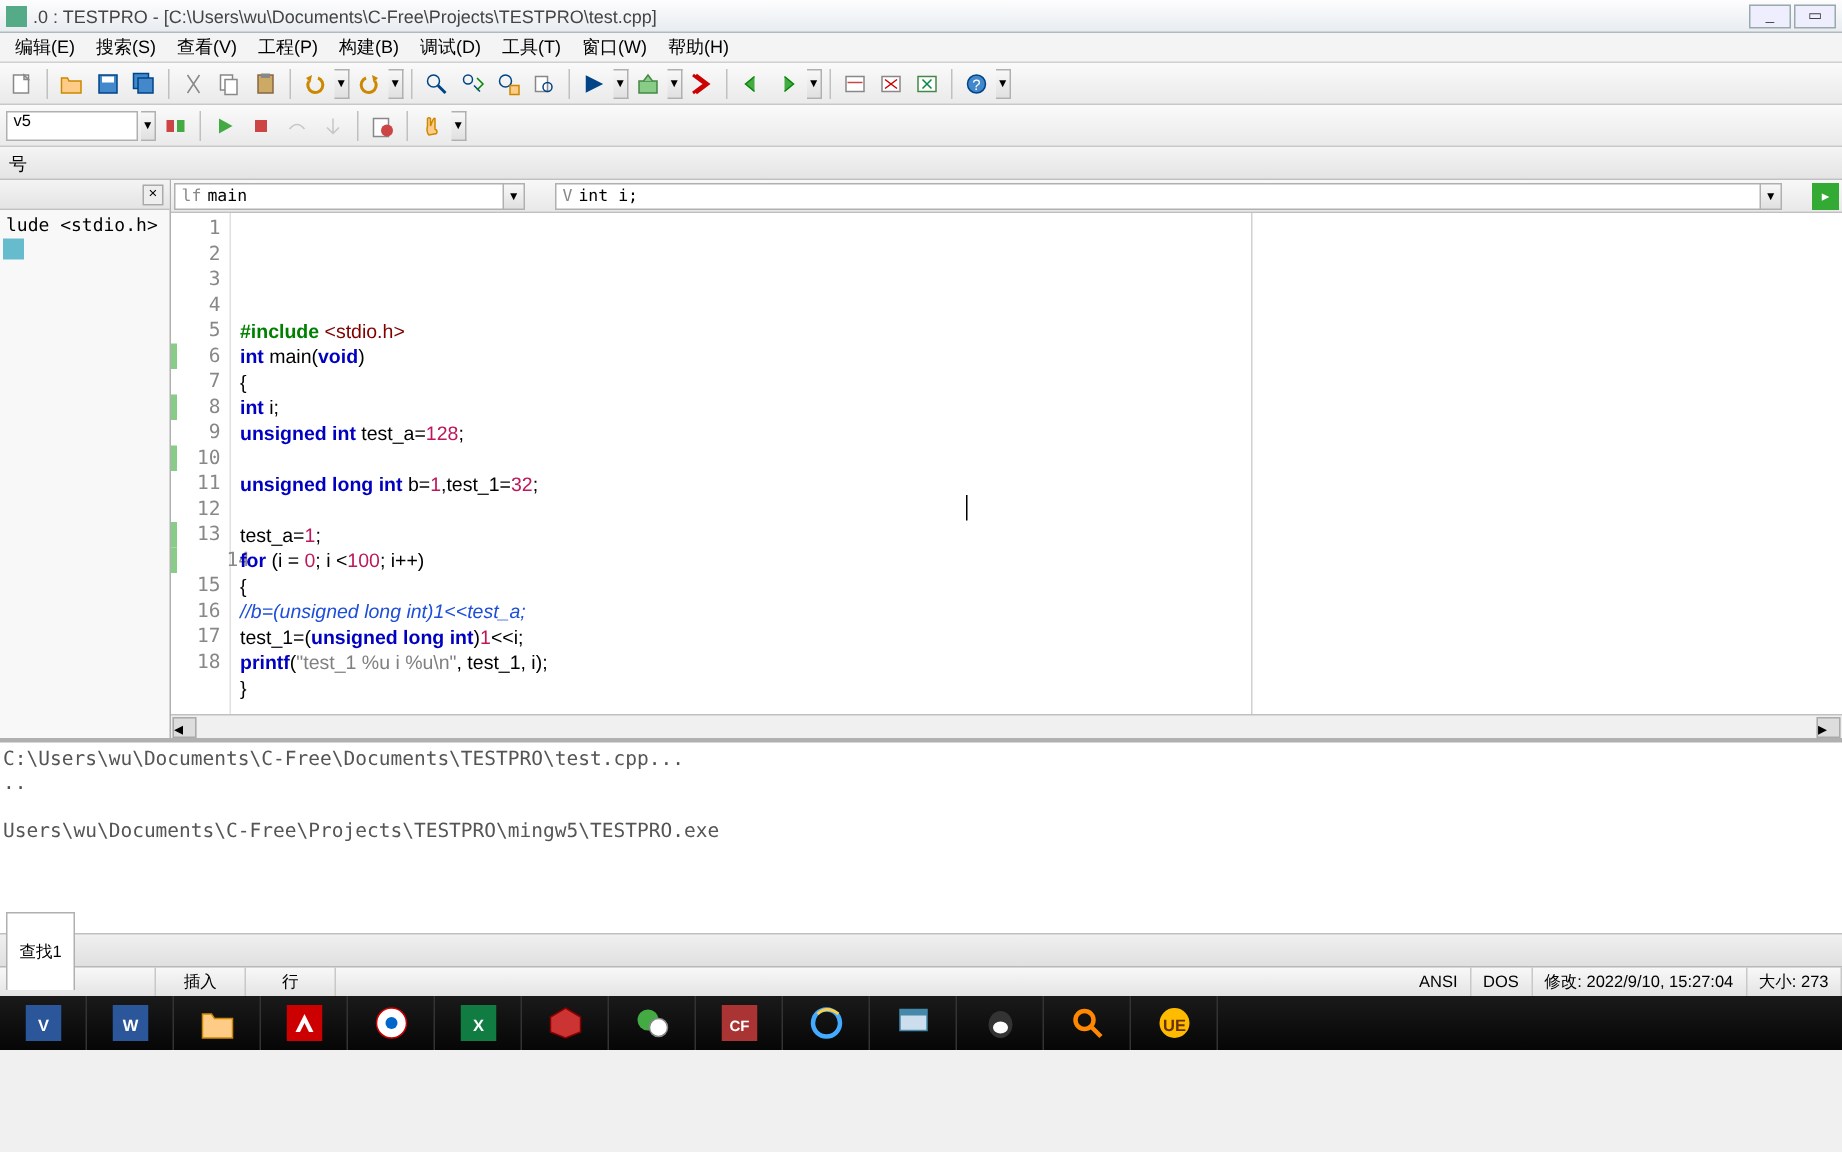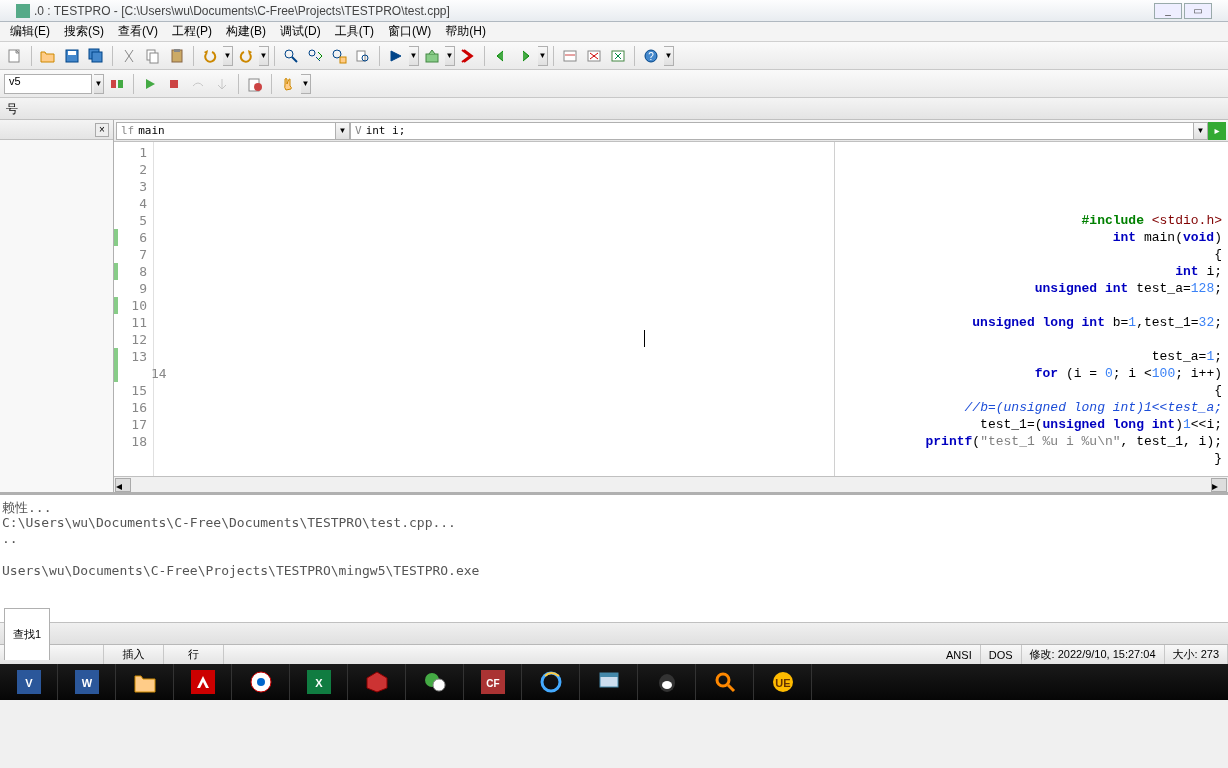--- a/index.html
+++ b/index.html
@@ -1,18 +1,18 @@
 <!DOCTYPE html>
 <html><head>
 <meta charset="utf-8">
 <style>
 * { box-sizing: border-box; margin: 0; padding: 0; }
 body { font-family: "Microsoft YaHei", "SimSun", Tahoma, sans-serif; font-size: 12px; background: #f0f0f0; overflow: hidden; width: 1228px; height: 768px; }
 
-.titlebar { height: 22px; background: linear-gradient(#fdfdfe, #e8ecf0); border-bottom: 1px solid #b0b8c0; display: flex; align-items: center; padding: 0 16px; color: #444; }
+.titlebar { height: 22px; background: linear-gradient(#fdfdfe, #e8ecf0); border-bottom: 1px solid #b0b8c0; display: flex; align-items: center; padding: 0 4px; color: #444; }
 .titlebar .icon { width: 14px; height: 14px; background: #5a8; margin-right: 4px; }
 .titlebar .spacer { flex: 1; }
 .winbtns { display: flex; gap: 2px; }
 .winbtn { width: 28px; height: 16px; border: 1px solid #9aa; background: #eef; font-size: 10px; text-align: center; line-height: 14px; }
 
 .menubar { height: 20px; background: #f4f4f4; border-bottom: 1px solid #d0d0d0; display: flex; align-items: center; padding: 0 4px; gap: 2px; }
 .menu-item { padding: 2px 6px; cursor: default; }
 
 .toolbar-row { height: 28px; background: linear-gradient(#fafafa, #eaeaea); border-bottom: 1px solid #c8c8c8; display: flex; align-items: center; padding: 0 4px; gap: 2px; }
 .tool-btn { width: 22px; height: 22px; display: flex; align-items: center; justify-content: center; border: 1px solid transparent; }
@@ -22,36 +22,36 @@
 
 .app-body { display: flex; height: 540px; }
 .side-panel { width: 114px; border-right: 1px solid #b0b0b0; background: #f8f8f8; display: flex; flex-direction: column; }
 .side-header { height: 20px; background: linear-gradient(#f4f4f4,#e4e4e4); border-bottom: 1px solid #c0c0c0; display: flex; align-items: center; justify-content: space-between; padding: 0 4px; font-size: 11px; }
 .side-close { width: 14px; height: 14px; font-size: 10px; text-align: center; line-height: 12px; border: 1px solid #aaa; background: #eee; }
 .side-tree { padding: 2px; font-family: "SimSun", monospace; font-size: 12px; }
 .side-tree-item { padding: 1px 2px; white-space: nowrap; overflow: hidden; }
 .side-tree-item.sel { background: #cce4ff; }
 
 .editor-area { flex: 1; display: flex; flex-direction: column; background: #fff; }
-.editor-toolbar { height: 22px; background: linear-gradient(#f8f8f8,#e8e8e8); border-bottom: 1px solid #c0c0c0; display: flex; align-items: center; padding: 0 2px; gap: 0; }
+.editor-toolbar { height: 22px; background: linear-gradient(#f8f8f8,#e8e8e8); border-bottom: 1px solid #c0c0c0; display: flex; align-items: center; padding: 0 2px; gap: 20px; }
 .combo { border: 1px solid #b0b0b0; background: #fff; height: 18px; font-size: 11px; display: flex; align-items: center; padding: 0 4px; font-family: monospace; }
 .combo-wrap { display: flex; align-items: center; }
 .combo-arrow { width: 14px; height: 18px; border: 1px solid #b0b0b0; border-left: none; background: linear-gradient(#f8f8f8,#e0e0e0); display: flex; align-items: center; justify-content: center; font-size: 8px; }
 .go-btn { width: 18px; height: 18px; background: #3a3; color: #fff; display: flex; align-items: center; justify-content: center; margin-left: auto; font-size: 10px; }
 
 .code-container { flex: 1; display: flex; overflow: hidden; position: relative; }
 .gutter { width: 40px; background: #fff; border-right: 1px solid #e0e0e0; padding-top: 2px; }
 .line-no { text-align: right; padding: 0 6px 0 0; font-family: Consolas, monospace; font-size: 13px; color: #888; height: 17px; line-height: 17px; }
 .change-mark { position: absolute; left: 0; width: 4px; height: 17px; background: #8c8; }
-.code { flex: 1; padding: 2px 6px; font-family: Liberation Mono, monospace; font-size: 13px; line-height: 17px; white-space: pre; position: relative; overflow: hidden; text-align: right; }
+.code { flex: 1; padding: 2px 6px; font-family: Liberation Sans, sans-serif; font-size: 13px; line-height: 17px; white-space: pre; position: relative; overflow: hidden; }
 .code-row { height: 17px; }
 .kw { color: #0000c0; font-weight: bold; }
 .pp { color: #008000; font-weight: bold; }
 .ppval { color: #800000; }
-.num { color: #3b82f6; }
+.num { color: #be185d; }
 .str { color: #808080; }
 .cmt { color: #1d4ed8; font-style: italic; }
 .caret { position: absolute; width: 1px; height: 15px; background: #000; }
 .right-margin { width: 1px; background: #d0d0d0; position: absolute; top: 0; bottom: 0; left: 680px; }
 .hscroll { height: 16px; background: #f0f0f0; border-top: 1px solid #c0c0c0; display: flex; }
 .hscroll .thumb { width: 16px; height: 14px; background: #ddd; border: 1px solid #aaa; margin: 1px; }
 
 .output-panel { height: 130px; border-top: 3px solid #b0b0b0; background: #fff; font-family: "SimSun", monospace; font-size: 13px; padding: 4px 2px; color: #555; white-space: pre; overflow: hidden; }
 .output-line { height: 16px; }
 
@@ -286,20 +286,24 @@
 
 <div style="height:22px;background:linear-gradient(#f4f4f4,#e4e4e4);border-bottom:1px solid #c0c0c0;padding:3px 6px;font-size:12px">
   <span>号</span>
 </div>
 
 <div class="app-body" style="height:372px">
   <div class="side-panel">
     <div class="side-header">
       <span></span>
       <div class="side-close">×</div>
+    </div>
+    <div class="side-tree">
+      <div class="side-tree-item">lude &lt;stdio.h&gt;</div>
+      <div class="side-tree-item sel" style="width:14px;height:14px;background:#6bc;margin-top:1px"></div>
     </div>
   </div>
 
   <div class="editor-area">
     <div class="editor-toolbar">
       <div class="combo-wrap">
         <div class="combo" style="width:220px">
           <span style="color:#888;margin-right:4px">lf</span>
           <span>main</span>
         </div>
@@ -342,21 +346,21 @@
       <div class="code-row"><span class="pp">#include </span><span class="ppval">&lt;stdio.h&gt;</span></div><div class="code-row"><span class="kw">int</span><span> main(</span><span class="kw">void</span><span>)</span></div><div class="code-row"><span>{</span></div><div class="code-row"><span class="kw">int</span><span> i;</span></div><div class="code-row"><span class="kw">unsigned int</span><span> test_a=</span><span class="num">128</span><span>;</span></div><div class="code-row"></div><div class="code-row"><span class="kw">unsigned long int</span><span> b=</span><span class="num">1</span><span>,test_1=</span><span class="num">32</span><span>;</span></div><div class="code-row"></div><div class="code-row"><span>test_a=</span><span class="num">1</span><span>;</span></div><div class="code-row"><span class="kw">for</span><span> (i = </span><span class="num">0</span><span>; i &lt;</span><span class="num">100</span><span>; i++)</span></div><div class="code-row"><span>{</span></div><div class="code-row"><span class="cmt">//b=(unsigned long int)1&lt;&lt;test_a;</span></div><div class="code-row"><span>test_1=(</span><span class="kw">unsigned long int</span><span>)</span><span class="num">1</span><span>&lt;&lt;i;</span></div><div class="code-row"><span class="kw">printf</span><span>(</span><span class="str">"test_1 %u i %u\n"</span><span>, test_1, i);</span></div><div class="code-row"><span>}</span></div><div class="code-row"></div></div>
     </div>
     <div class="hscroll">
       <div class="thumb">◂</div>
       <div style="flex:1"></div>
       <div class="thumb">▸</div>
     </div>
   </div>
 </div>
 
-<div class="output-panel" id="output"><div class="output-line">赖性...</div><div class="output-line">C:\Users\wu\Documents\C-Free\Documents\TESTPRO\test.cpp...</div><div class="output-line">..</div><div class="output-line"></div><div class="output-line">Users\wu\Documents\C-Free\Projects\TESTPRO\mingw5\TESTPRO.exe</div></div>
+<div class="output-panel" id="output"><div class="output-line">C:\Users\wu\Documents\C-Free\Documents\TESTPRO\test.cpp...</div><div class="output-line">..</div><div class="output-line"></div><div class="output-line">Users\wu\Documents\C-Free\Projects\TESTPRO\mingw5\TESTPRO.exe</div></div>
 
 <div class="bottom-tab-bar" id="bottom-tabs">
     <div class="bottom-tab">查找1</div>
   </div>
 
 <div class="status-bar">
   <div class="status-cell" style="width:104px"></div>
   <div class="status-cell" style="width:60px;justify-content:center">插入</div>
   <div class="status-cell" style="width:60px;justify-content:center">行</div>
   <div class="status-cell spacer"></div>

